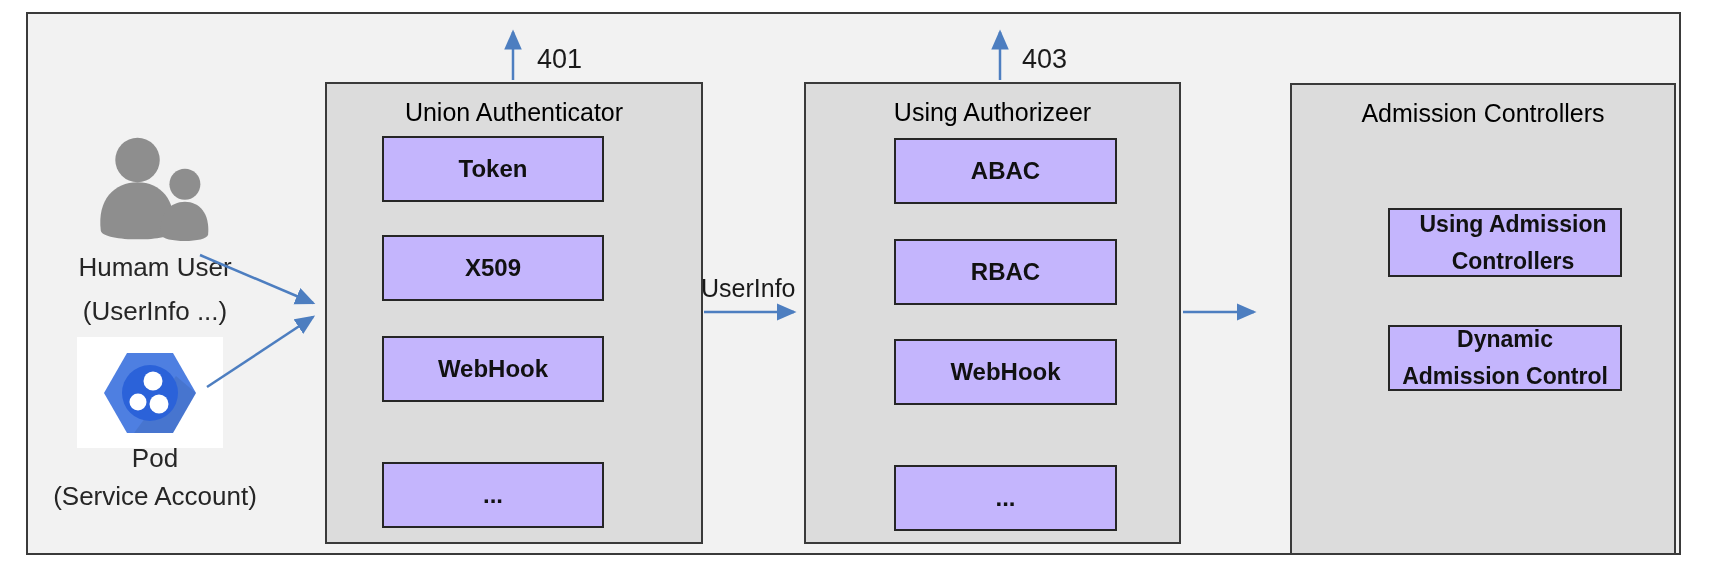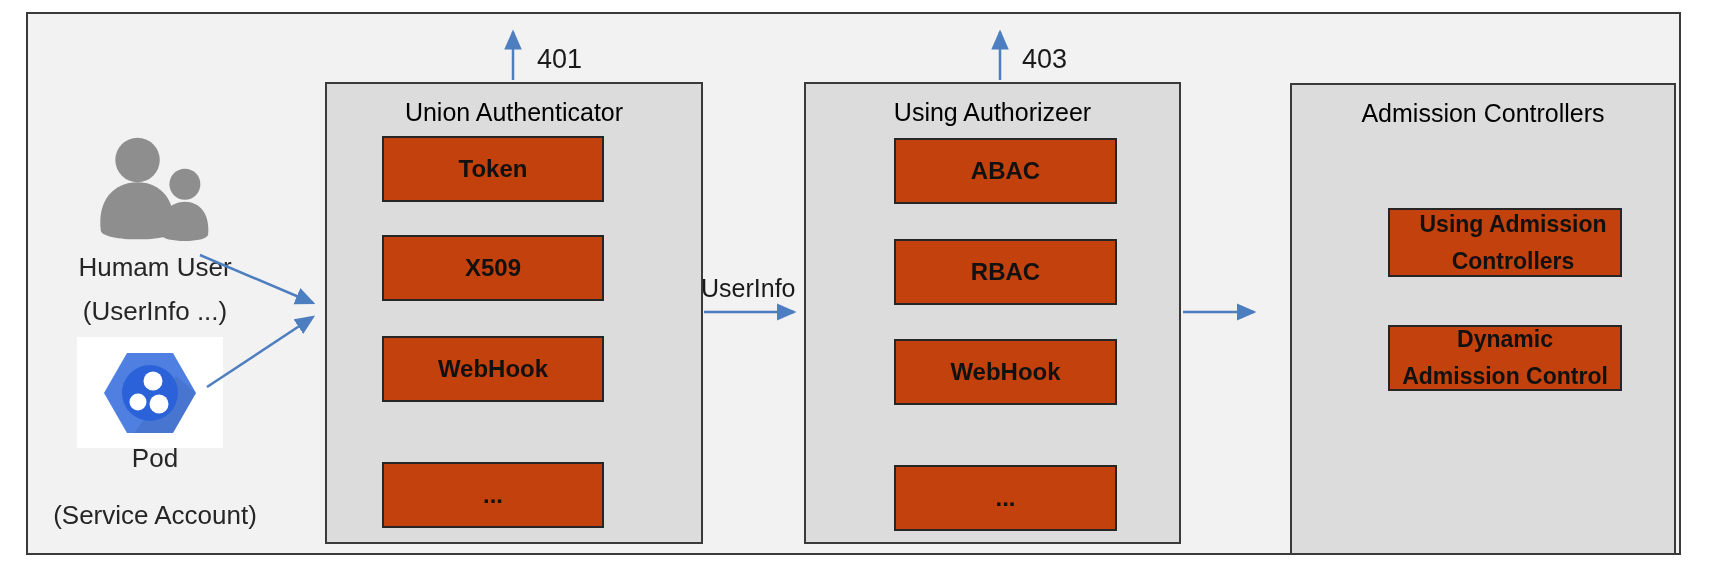--- a/index.html
+++ b/index.html
@@ -30,21 +30,21 @@
   #panel-adm   { left: 1263px; top: 83px; width: 386px; height: 472px; margin-left: 27px; }
   .panel-title {
     position: absolute;
     top: 14px; left: 0; right: 0;
     text-align: center;
     font-size: 25px;
     color: #000000;
   }
   .item {
     position: absolute;
-    background: #c2410c;
+    background: #c4b5fd;
     border: 2px solid #262626;
     display: flex;
     align-items: center;
     justify-content: center;
     text-align: center;
     font-weight: bold;
     font-size: 24px;
     color: #111111;
     white-space: pre-line;
     line-height: 1.5;
@@ -66,21 +66,21 @@
   .actor-label {
     position: absolute;
     left: 45px; width: 220px;
     text-align: center;
     font-size: 26px;
     color: #262626;
   }
   #label-human   { top: 252px; }
   #label-kubectl { top: 296px; }
   #label-pod     { top: 443px; }
-  #label-svcacct { top: 481px; margin-top: 19px; }
+  #label-svcacct { top: 481px; }
 
   .pod-badge {
     position: absolute;
     left: 77px; top: 337px;
     width: 146px; height: 111px;
     background: #ffffff;
     display: flex;
     align-items: center;
     justify-content: center;
   }

